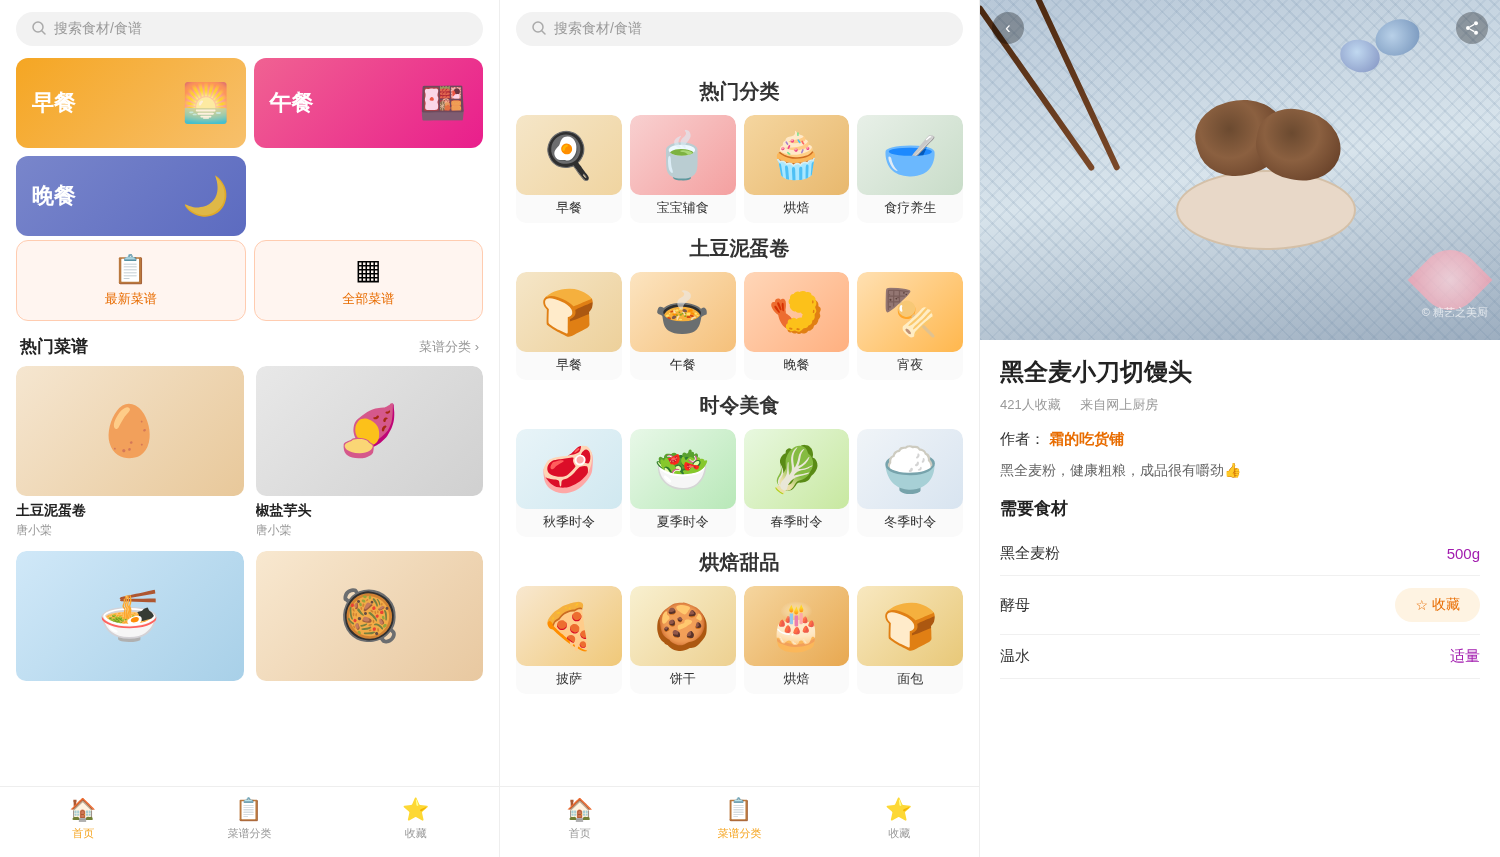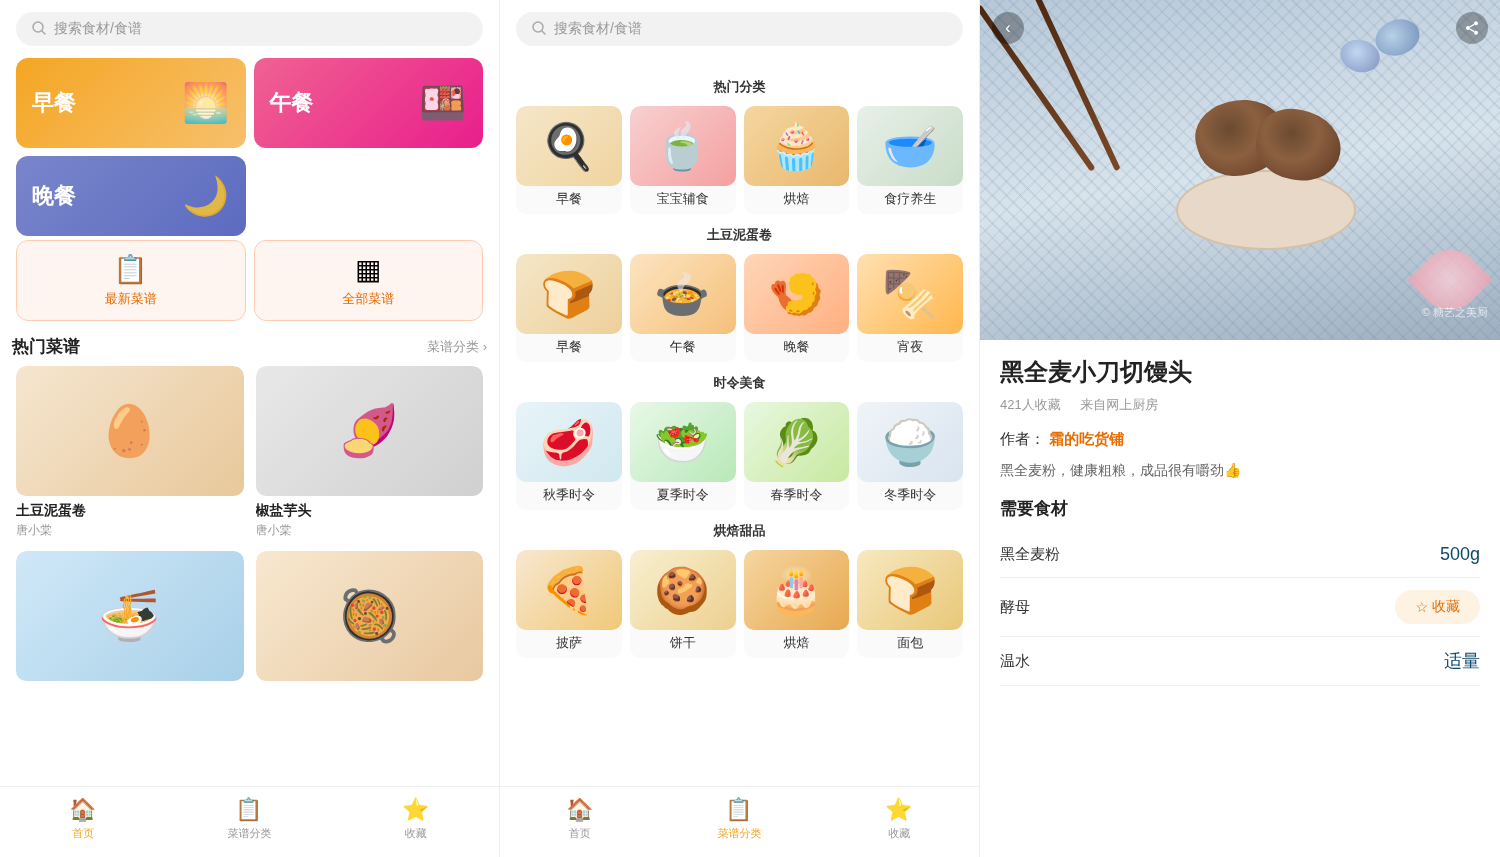--- a/index.html
+++ b/index.html
@@ -86,21 +86,21 @@
       gap: 4px;
     }
 
     .action-btn .btn-icon { font-size: 28px; }
     .action-btn .btn-label { font-size: 13px; color: #e86c00; font-weight: 500; }
 
     .section-header {
       display: flex;
       justify-content: space-between;
       align-items: center;
-      padding: 14px 12px 8px;
+      padding: 14px 20px 8px;
     }
 
     .section-title {
       font-size: 17px;
       font-weight: bold;
       color: #222;
     }
 
     .see-all {
       font-size: 13px;
@@ -176,21 +176,21 @@
       overflow: hidden;
     }
 
     .category-section {
       padding: 8px 16px;
       overflow-y: auto;
       flex: 1;
     }
 
     .cat-title {
-      font-size: 13px;
+      font-size: 20px;
       font-weight: bold;
       color: #333;
       text-align: center;
       margin: 12px 0 10px;
     }
 
     .cat-grid {
       display: grid;
       grid-template-columns: repeat(4, 1fr);
       gap: 8px;
@@ -330,22 +330,22 @@
       padding: 12px 0;
       border-bottom: 1px solid #f0f0f0;
     }
 
     .ingredient-name {
       font-size: 15px;
       color: #333;
     }
 
     .ingredient-amount {
-      font-size: 18px;
-      color: #0c4a6e;
+      font-size: 15px;
+      color: #a21caf;
     }
 
     .collect-btn {
       background: #fef3e2;
       border: none;
       border-radius: 20px;
       padding: 8px 20px;
       color: #e86c00;
       font-size: 14px;
       cursor: pointer;

